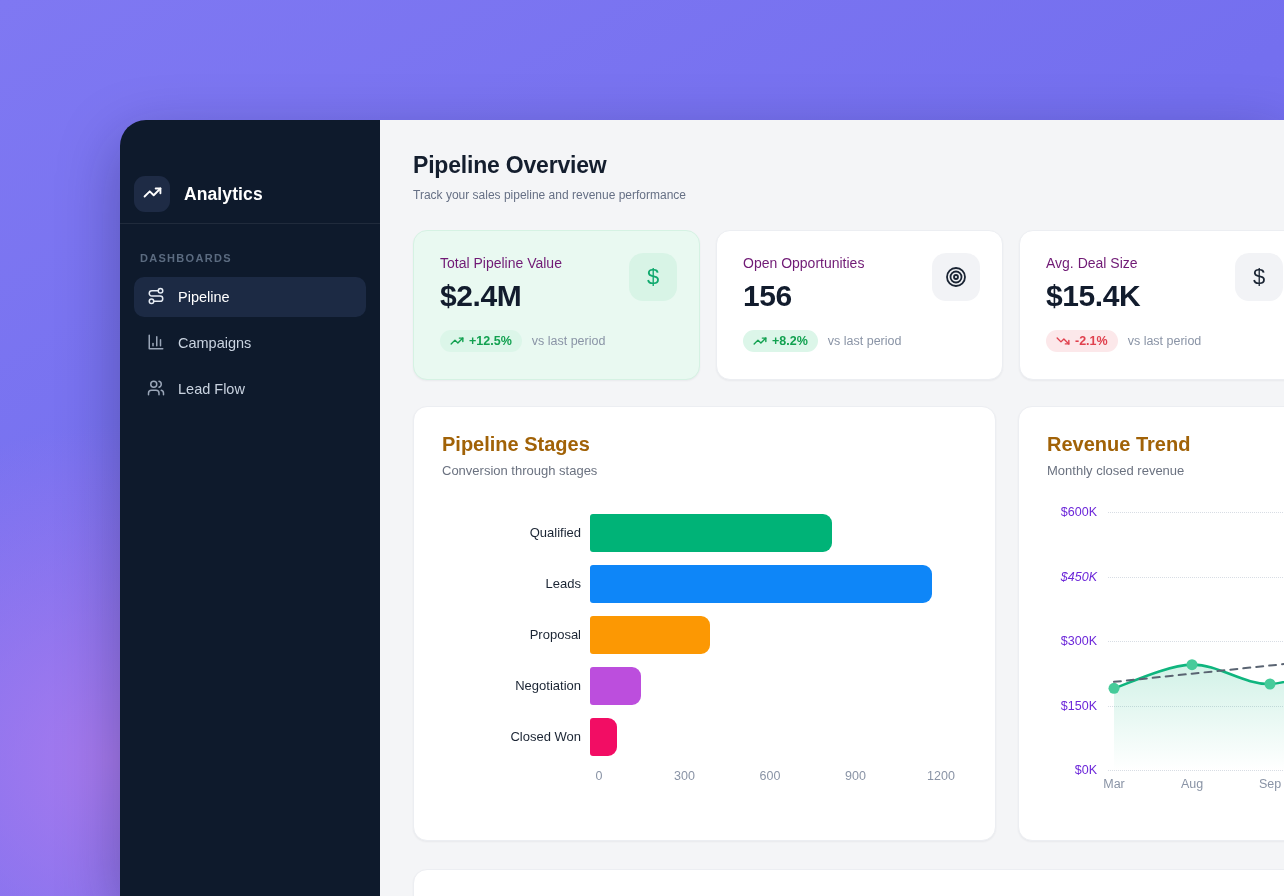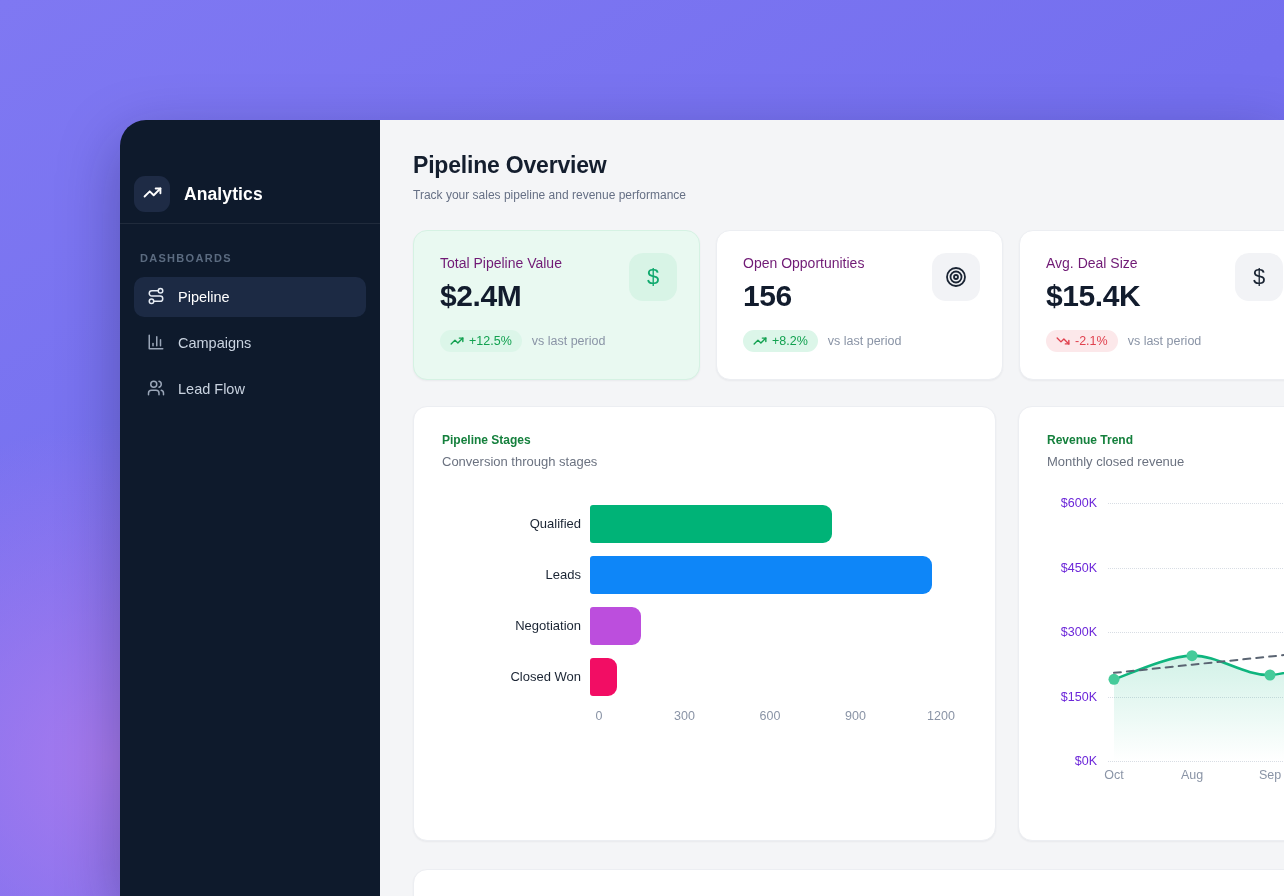--- a/index.html
+++ b/index.html
@@ -50,31 +50,31 @@
   .kpi-icon { position:absolute; right:22px; top:22px; width:48px; height:48px;
     border-radius:14px; background:#F2F3F6; display:grid; place-items:center;
     font-size:22px; font-weight:500; color:#1A2433; }
   .kpi-card.highlight .kpi-icon { background:#D8F4E6; color:#10A96E; }
   .kpi-label { font-size:14px; color:#701a75; }
   .kpi-value { font-size:30px; font-weight:800; color:#121C2D; margin-top:8px;
     letter-spacing:-.4px; }
   .kpi-foot { display:flex; align-items:center; gap:10px; margin-top:17px; }
   .badge { display:inline-flex; align-items:center; gap:5px; padding:4px 10px;
     border-radius:999px; background:#DCF6E9; color:#12A150; font-size:12.5px;
-    font-weight:400; }
+    font-weight:700; }
   .badge.down { background:#FCE8EA; color:#E0414E; }
   .vs-text { font-size:12.5px; color:#8A94A6; }
 
   
   .charts-row { display:flex; gap:22px; margin-top:26px; }
   .chart-card { background:#FFFFFF; border:1px solid #ECEEF2; border-radius:14px;
     padding:26px 28px; height:435px; box-shadow:0 1px 2px rgba(16,24,40,.05); }
   .chart-card.stages { width:583px; flex:0 0 583px; }
   .chart-card.revenue { width:430px; flex:0 0 430px; }
-  .chart-title { font-size:12px; font-weight:700; color:#15803d; }
+  .chart-title { font-size:20px; font-weight:700; color:#a16207; }
   .chart-subtitle { font-size:13px; color:#6B7280; margin-top:7px; }
 
   
   .stage-chart { margin-top:36px; }
   .bar-row { display:flex; align-items:center; margin-bottom:13px; }
   .bar-label { width:148px; flex:0 0 148px; text-align:right; padding-right:9px;
     font-size:13px; color:#1A2433; line-height:1.25; }
   .bar-track { position:relative; height:38px; flex:1; }
   .bar-fill { position:absolute; left:0; top:0; height:38px;
     border-radius:3px 9px 9px 3px; }
@@ -230,20 +230,26 @@
                   <div class="bar-fill" style="width: 242.25px; background: rgb(0, 179, 119);"></div>
                 </div>
               </div>
               <div class="bar-row">
                 <div class="bar-label">Leads</div>
                 <div class="bar-track">
                   <div class="bar-fill" style="width: 342px; background: rgb(14, 134, 248);"></div>
                 </div>
               </div>
               <div class="bar-row">
+                <div class="bar-label">Proposal</div>
+                <div class="bar-track">
+                  <div class="bar-fill" style="width: 119.7px; background: rgb(252, 152, 3);"></div>
+                </div>
+              </div>
+              <div class="bar-row">
                 <div class="bar-label">Negotiation</div>
                 <div class="bar-track">
                   <div class="bar-fill" style="width: 51.3px; background: rgb(188, 78, 221);"></div>
                 </div>
               </div>
               <div class="bar-row">
                 <div class="bar-label">Closed Won</div>
                 <div class="bar-track">
                   <div class="bar-fill" style="width: 27.075px; background: rgb(242, 13, 100);"></div>
                 </div>
@@ -259,28 +265,28 @@
         </div>
       </section>
 
       <section class="chart-card revenue">
         <div class="chart-title">Revenue Trend</div>
         <div class="chart-subtitle">Monthly closed revenue</div>
         <div id="rev-chart" class="rev-chart">
             <div class="grid-line" style="top: 0px;"></div>
             <span class="tick-label" style="top: -7px;">$600K</span>
             <div class="grid-line" style="top: 64.5px;"></div>
-            <span class="tick-label" style="top: 57.5px;">$450K</span>
+            <span class="tick-label" style="top: 57.5px; font-style: italic;">$450K</span>
             <div class="grid-line" style="top: 129px;"></div>
             <span class="tick-label" style="top: 122px;">$300K</span>
             <div class="grid-line" style="top: 193.5px;"></div>
             <span class="tick-label" style="top: 186.5px;">$150K</span>
             <div class="grid-line" style="top: 258px;"></div>
             <span class="tick-label" style="top: 251px;">$0K</span>
-            <span class="month-label" style="left: 67px;">Oct</span>
+            <span class="month-label" style="left: 67px;">Mar</span>
             <span class="month-label" style="left: 145px;">Aug</span>
             <span class="month-label" style="left: 223px;">Sep</span>
             <svg width="320" height="270" class="rev-svg">
               <defs>
                 <linearGradient id="revFill" x1="0" y1="0" x2="0" y2="1">
                   <stop offset="0%" stop-color="#10B981" stop-opacity="0.20"></stop>
                   <stop offset="100%" stop-color="#10B981" stop-opacity="0"></stop>
                 </linearGradient>
               </defs>
               <path d="M 6 176.3 C 19 172.35833333333335, 58 153.36666666666667, 84 152.65 C 110 151.93333333333334, 136 173.07500000000005, 162 172.00000000000003 C 188 170.925, 227 150.5, 240 146.2 L 240 258 L 6 258 Z" fill="url(#revFill)"></path>

